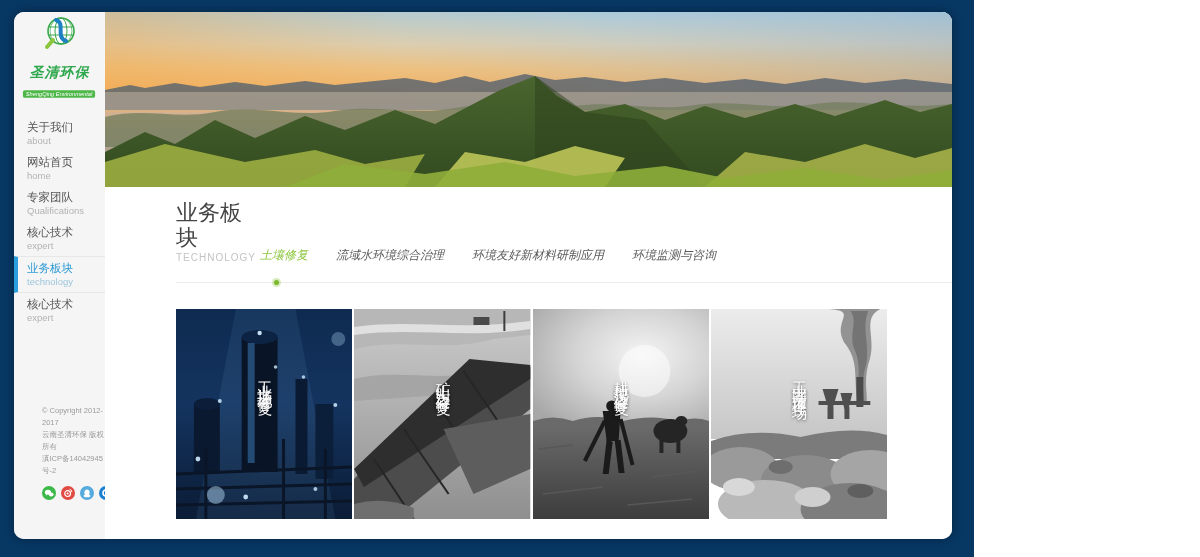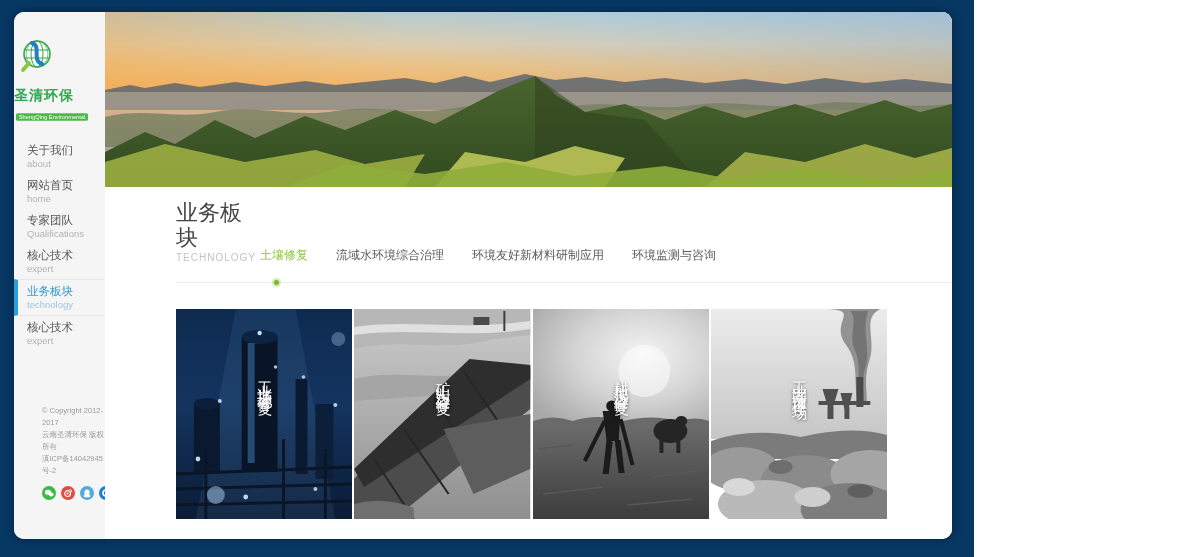--- a/index.html
+++ b/index.html
@@ -4,21 +4,21 @@
 <style>
   * { margin:0; padding:0; box-sizing:border-box; }
   html,body { width:1200px; height:557px; background:#ffffff; overflow:hidden;
               font-family:"Liberation Sans","DejaVu Sans",sans-serif; }
   .viewport { position:absolute; left:0; top:0; width:974px; height:557px; background:#073763; }
   .page-card { position:absolute; left:14px; top:12px; width:938px; height:527px;
                background:#ffffff; border-radius:10px; overflow:hidden; display:flex;
                box-shadow:0 0 10px rgba(0,0,0,.35); }
   
   .sidebar { width:91px; background:#f5f5f5; position:relative; flex:0 0 91px; }
-  .logo { padding-top:25px; text-align:left; }
+  .logo { padding-top:2px; text-align:center;font-style:italic; }
   .logo-title { font-size:14px; font-weight:bold; color:#2fa84d; letter-spacing:1px; margin-top:4px; }
   .logo-sub { display:inline-block; background:#4db848; color:#fff; font-size:6px;
               padding:1px 3px; border-radius:2px; margin-top:2px; transform:scale(.95); }
   .nav { margin-top:16px; }
   .nav-item { padding:4px 0 4px 9px; border-left:4px solid transparent; cursor:pointer; }
   .nav-label { font-size:11.5px; color:#555; line-height:15px; }
   .nav-sub { font-size:9.5px; color:#b3b3b3; line-height:12px; }
   .nav-item.active { border-left-color:#29a0dd; border-top:1px solid #e7e7e7;
                      border-bottom:1px solid #e7e7e7; }
   .nav-item.active .nav-label { color:#2d9ad3; }
@@ -28,21 +28,21 @@
   .social { margin-top:9px; display:flex; gap:5px; }
   .social svg { display:block; }
   
   .main { flex:1; position:relative; background:#fff; }
   .hero { width:100%; height:175px; display:block; }
   .section-head { display:flex; align-items:flex-end; padding:13px 0 0 71px; }
   .title-block { width:84px; flex:0 0 84px; }
   .sec-title { font-size:22px; color:#454545; line-height:25px; font-weight:normal; }
   .sec-sub { font-size:10px; color:#c3c3c3; letter-spacing:1px; line-height:15px; }
   .tabs { display:flex; gap:28px; padding-bottom:1px; }
-  .tab { font-size:12px; color:#5a5a5a; cursor:pointer; white-space:nowrap; }
+  .tab { font-size:12px; color:#5a5a5a; cursor:pointer; white-space:nowrap;font-style:italic; }
   .tab.active { color:#8dc63f; }
   .divider { margin:17px 0 0 71px; border-top:1px solid #ececec; position:relative; }
   .tab-dot { position:absolute; left:96px; top:-5px; width:9px; height:9px; border-radius:50%;
              background:rgba(141,198,63,.35); }
   .tab-dot::after { content:""; position:absolute; left:2px; top:2px; width:5px; height:5px;
                     border-radius:50%; background:#7ab82e; }
   .cards { display:flex; gap:2px; margin:26px 65px 0 71px; }
   .card { position:relative; flex:1; height:210px; overflow:hidden; cursor:pointer; }
   .card svg { width:100%; height:100%; display:block; }
   .card-caption { position:absolute; left:50%; top:60px; transform:translateX(-50%);

